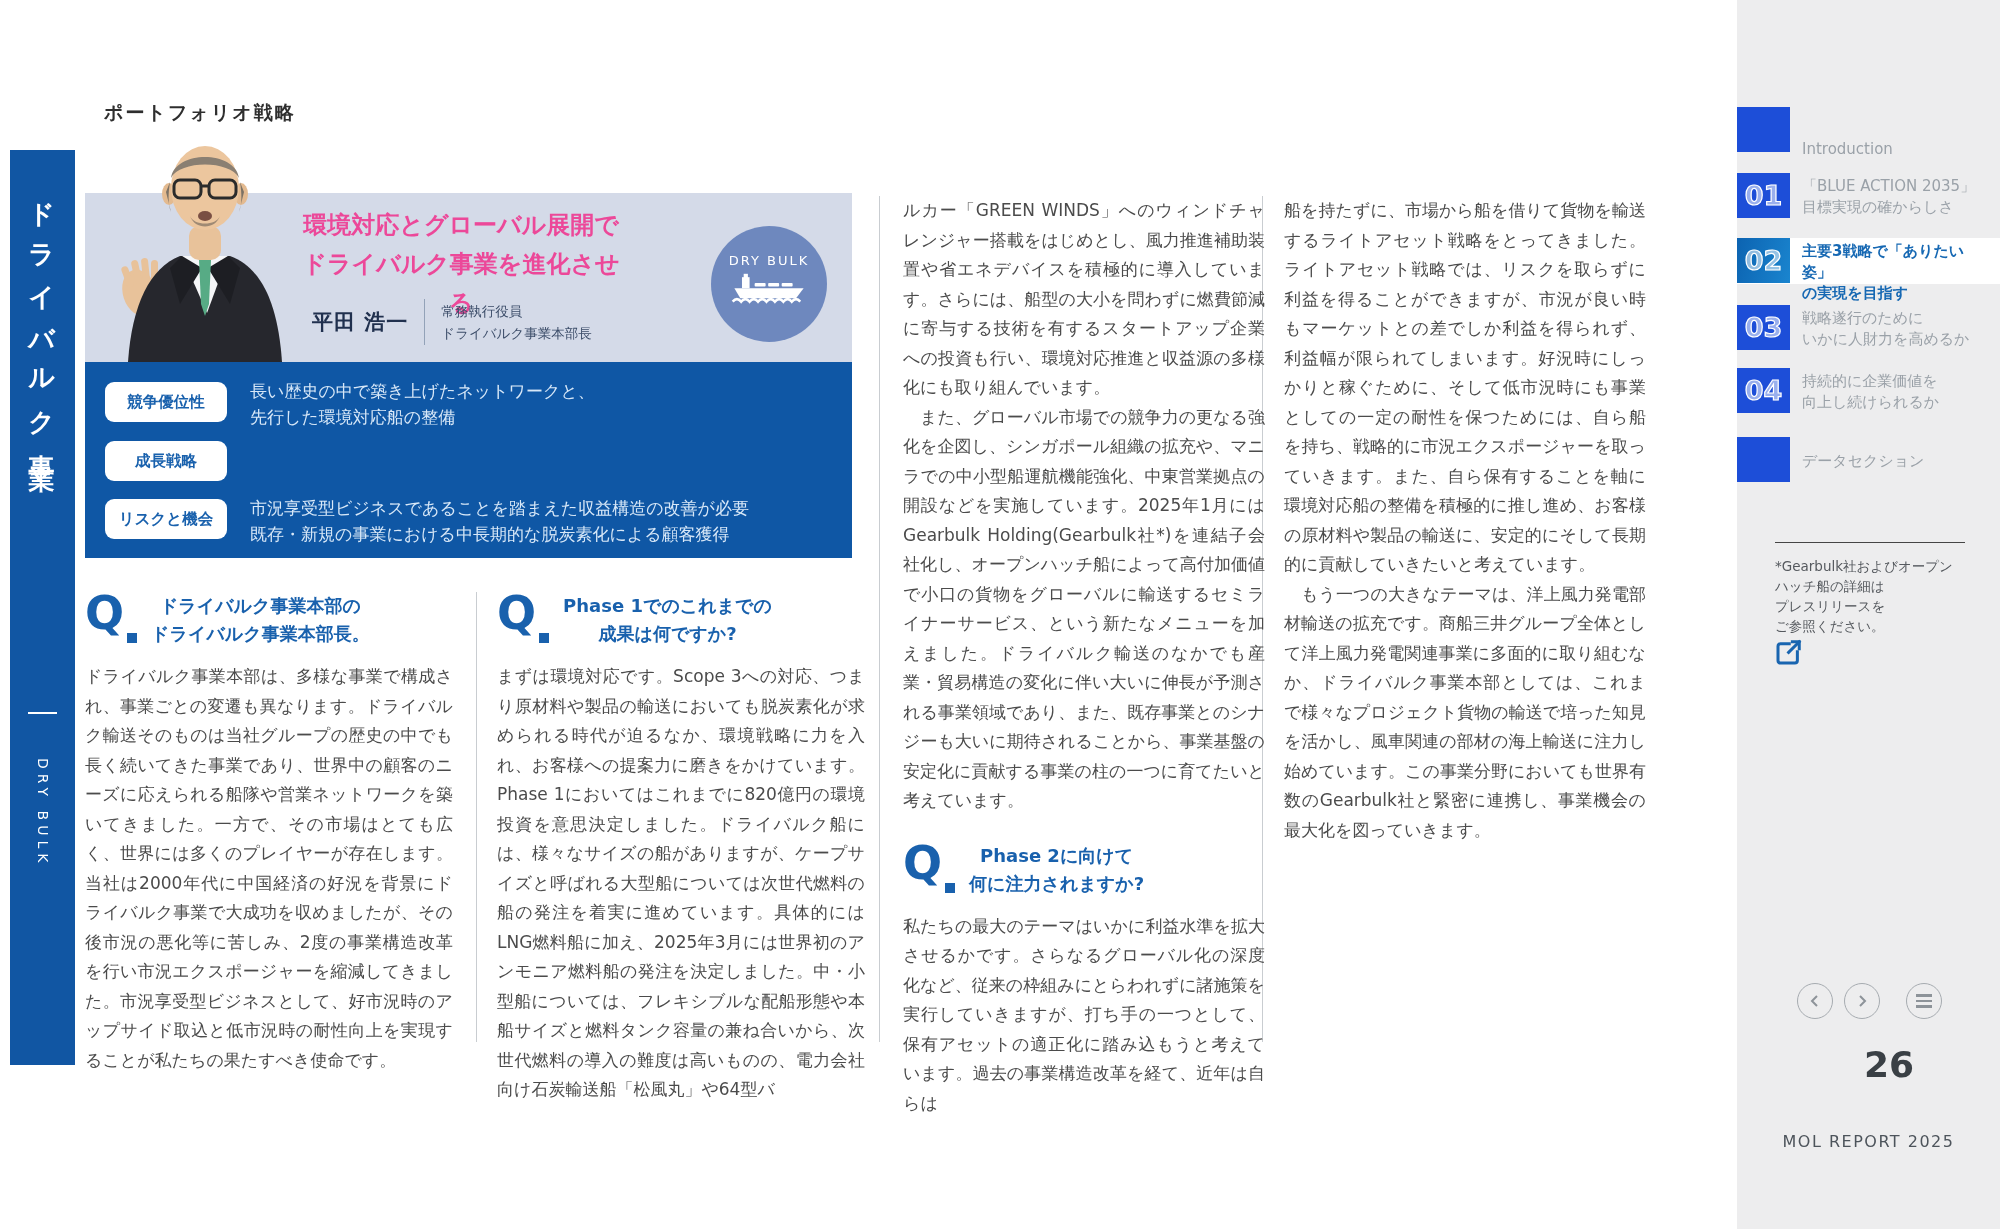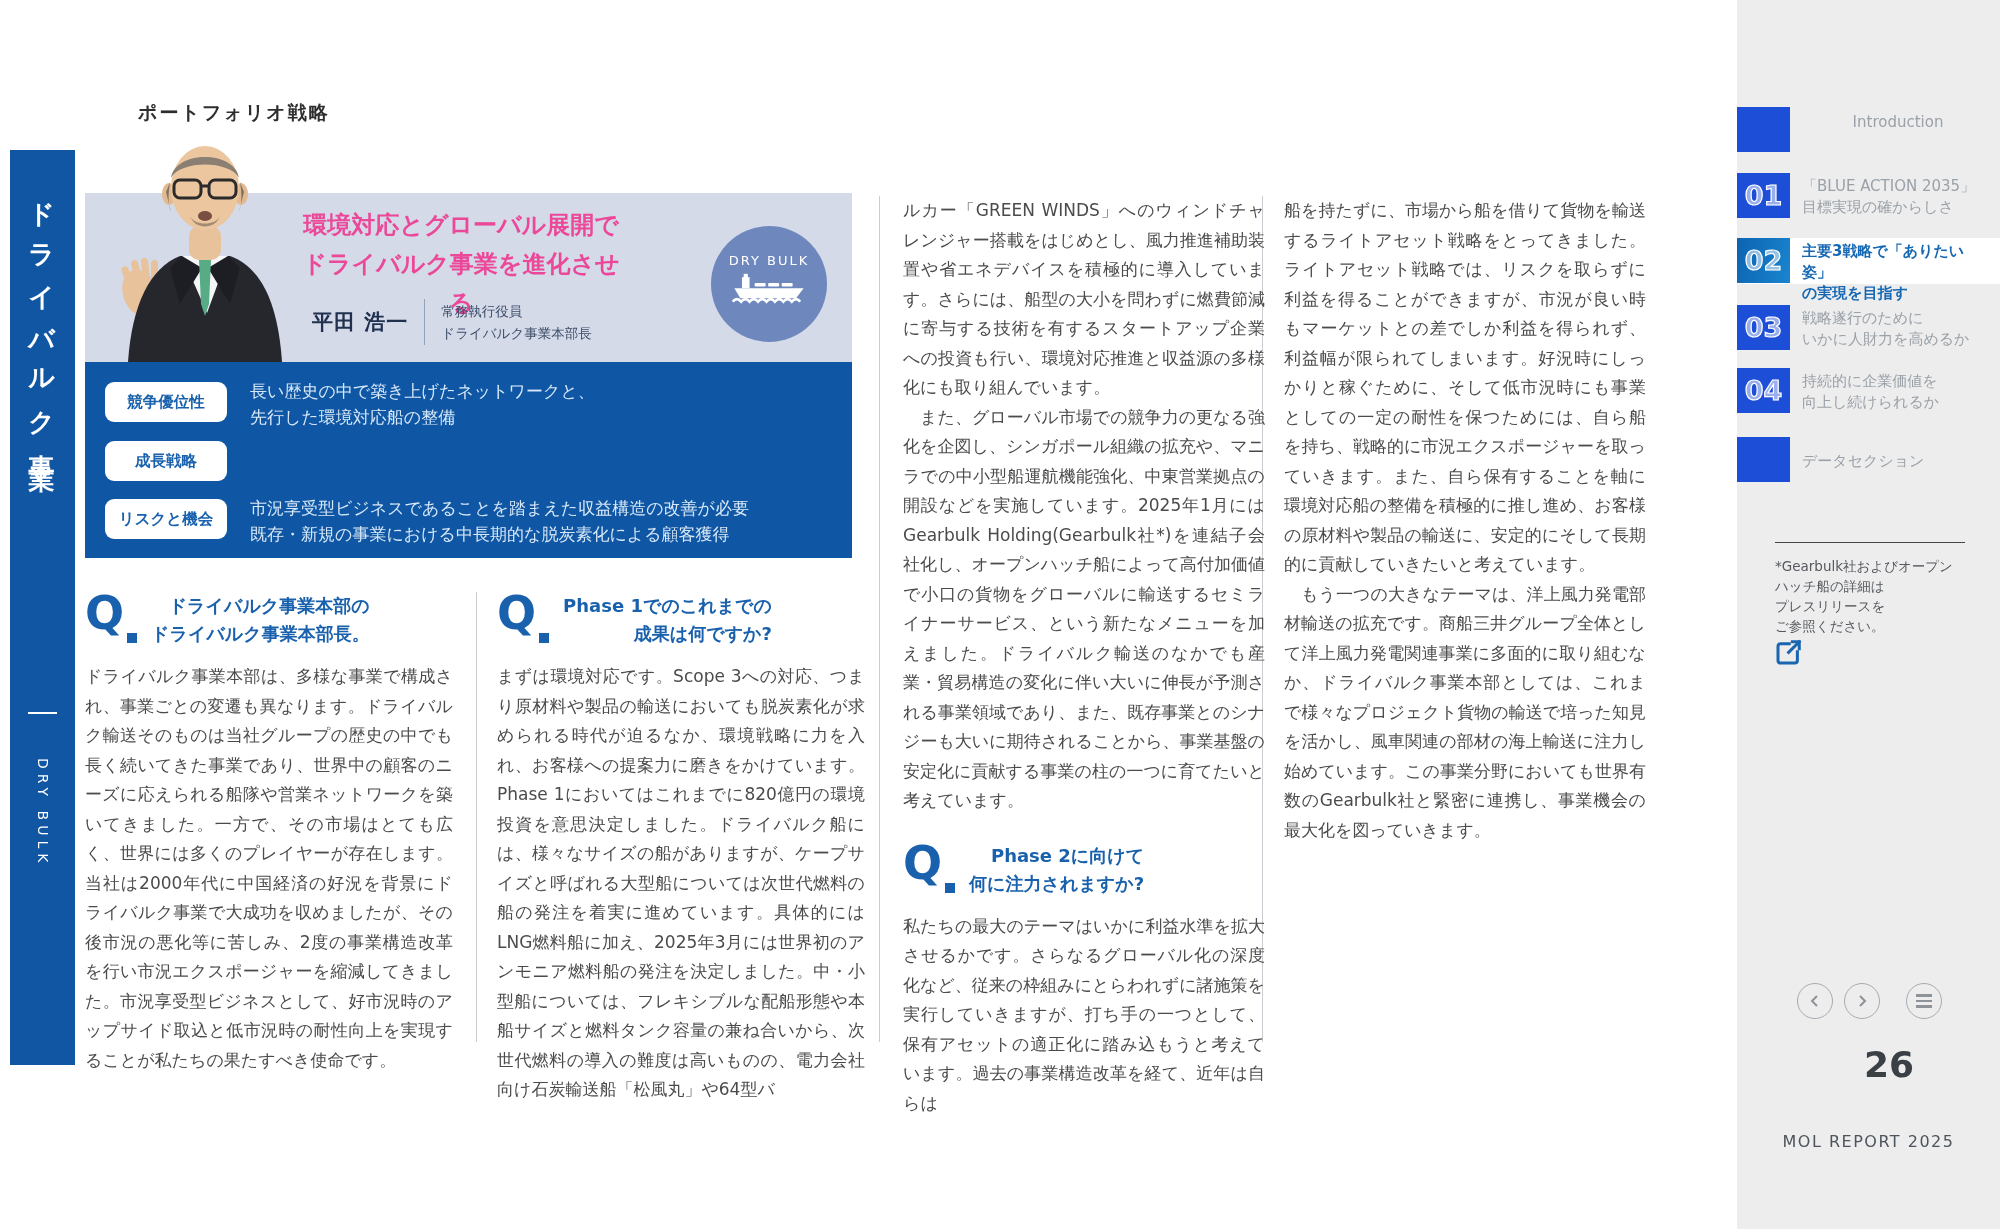--- a/index.html
+++ b/index.html
@@ -13,21 +13,21 @@
 
   
   .left-bar { left:10px; top:150px; width:65px; height:915px; background:#1156a3; }
   .left-bar-title { position:absolute; top:34px; left:50%; transform:translateX(-50%);
     writing-mode:vertical-rl; text-orientation:upright; color:#fff; font-weight:bold;
     font-size:26px; letter-spacing:12px; white-space:nowrap; }
   .left-bar-line { position:absolute; top:562px; left:18px; width:29px; height:2px; background:#fff; }
   .left-bar-sub { position:absolute; top:608px; left:50%; transform:translateX(-50%);
     writing-mode:vertical-rl; color:#fff; font-size:14px; letter-spacing:5px; white-space:nowrap; }
 
-  .page-label { left:104px; top:100px; font-size:19px; font-weight:bold; color:#2e2e2e; letter-spacing:2px;margin-left:34px; }
+  .page-label { left:104px; top:100px; font-size:19px; font-weight:bold; color:#2e2e2e; letter-spacing:2px; }
 
   
   .hero-light { left:85px; top:193px; width:767px; height:169px; background:#d4dae8; }
   .hero-blue  { left:85px; top:362px; width:767px; height:196px; background:#0f57a5; }
   .portrait { left:110px; top:108px; width:190px; height:254px; }
 
   .hero-title { left:293px; top:206px; width:336px; text-align:center;
     font-size:24px; line-height:39px; font-weight:bold; color:#ec4899; }
   .hero-name-row { left:312px; top:299px; display:flex; align-items:center; }
   .hero-name { font-size:21px; font-weight:bold; color:#20304e; letter-spacing:1px; }
@@ -41,21 +41,21 @@
 
   .tag-box { left:105px; width:122px; height:40px; background:#fff; border-radius:9px;
     color:#1961ad; font-size:15.5px; font-weight:bold; display:flex; align-items:center; justify-content:center; }
   .tag-desc { left:250px; color:#d8e8f8; font-size:17px; line-height:26px; }
 
   
   .col { position:absolute; width:368px; color:#4b4b4b; font-size:17px; line-height:29.5px; text-align:justify; }
   .qhead { display:flex; margin-bottom:14px; }
   .qmark { font-size:46px; font-weight:bold; color:#1961ad; line-height:42px; letter-spacing:0; }
   .qdot { width:10px; height:10px; background:#1961ad; align-self:flex-end; margin:0 14px 5px 3px; flex:none; }
-  .qtext { font-size:18px; font-weight:bold; color:#1961ad; line-height:28px; padding-top:0; text-align:right; }
+  .qtext { font-size:18px; font-weight:bold; color:#1961ad; line-height:28px; padding-top:0; text-align:center; }
   .para { margin:0; }
   .vdiv { position:absolute; width:1px; background:#c9cdd1; }
 
   
   .nav-band { left:1737px; top:238px; width:263px; height:46px; background:#ffffff; }
   .nav-box { left:1737px; width:53px; height:45px; background:#1d4ed8; color:rgba(255,255,255,0.55);
     -webkit-text-stroke:1.2px #ffffff; font-size:27px; font-weight:bold; text-align:center; line-height:45px; }
   .nav-box.active { background:linear-gradient(105deg,#0c63b1 0%,#1a85cf 100%); }
   .nav-label { left:1802px; width:192px; font-size:15px; line-height:21px; color:#9aa1a8; }
   .nav-label.active { color:#1668b3; font-weight:bold; }
@@ -215,21 +215,21 @@
   </div>
 
   <div class="col" style="left:1284px; top:196px; width:362px;">
     <p class="para">船を持たずに、市場から船を借りて貨物を輸送するライトアセット戦略をとってきました。ライトアセット戦略では、リスクを取らずに利益を得ることができますが、市況が良い時もマーケットとの差でしか利益を得られず、利益幅が限られてしまいます。好況時にしっかりと稼ぐために、そして低市況時にも事業としての一定の耐性を保つためには、自ら船を持ち、戦略的に市況エクスポージャーを取っていきます。また、自ら保有することを軸に環境対応船の整備を積極的に推し進め、お客様の原材料や製品の輸送に、安定的にそして長期的に貢献していきたいと考えています。</p>
     <p class="para">　もう一つの大きなテーマは、洋上風力発電部材輸送の拡充です。商船三井グループ全体として洋上風力発電関連事業に多面的に取り組むなか、ドライバルク事業本部としては、これまで様々なプロジェクト貨物の輸送で培った知見を活かし、風車関連の部材の海上輸送に注力し始めています。この事業分野においても世界有数のGearbulk社と緊密に連携し、事業機会の最大化を図っていきます。</p>
   </div>
 
   <div class="abs nav-band"></div>
 
   <div class="abs nav-box" style="top:107px;"></div>
-  <div class="abs nav-label" style="top:112px;text-align:center;">
+  <div class="abs nav-label" style="top:139px;">
     <div>Introduction</div>
   </div>
 
   <div class="abs nav-box" style="top:173px;">01</div>
   <div class="abs nav-label" style="top:176px;">
     <div>「BLUE ACTION 2035」</div>
     <div>目標実現の確からしさ</div>
   </div>
 
   <div class="abs nav-box active" style="top:238px;">02</div>

